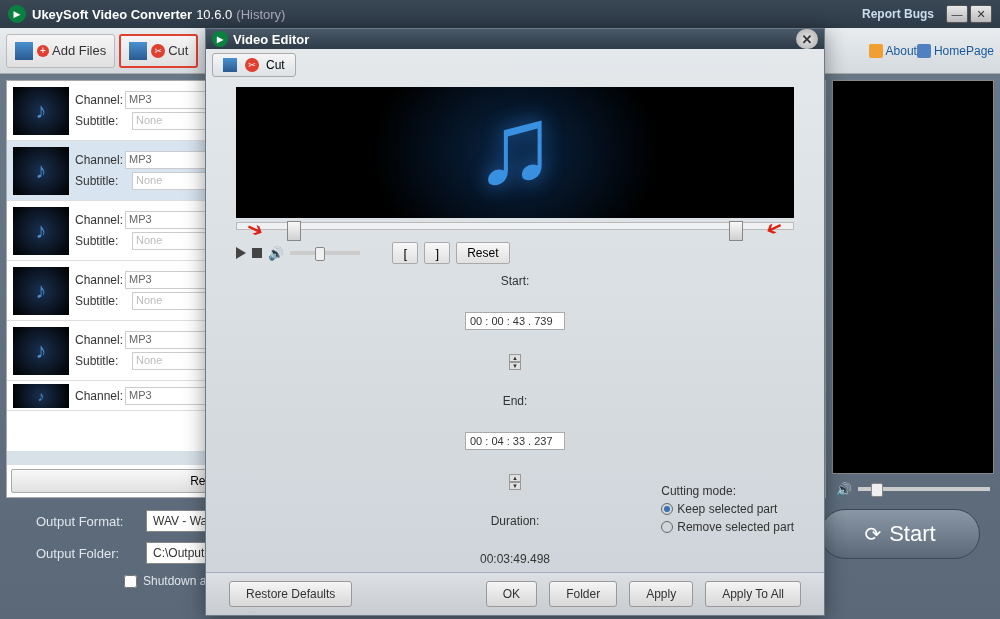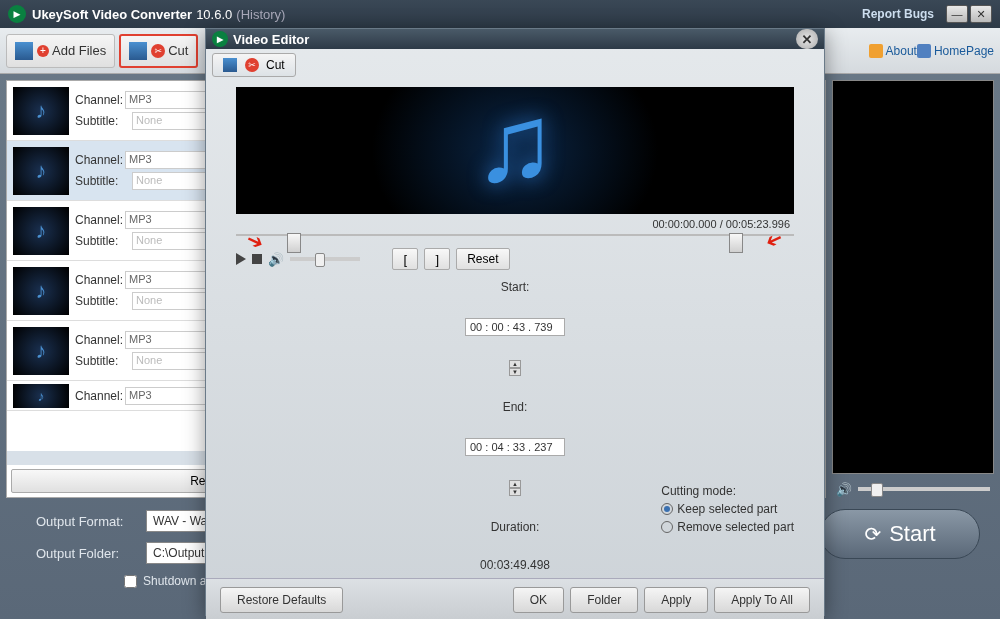--- a/index.html
+++ b/index.html
@@ -95,21 +95,21 @@
 .cutmode .hdr { margin-bottom: 4px; }
 .cutmode label { display: flex; align-items: center; gap: 4px; margin-bottom: 4px; cursor: pointer; }
 .radio { width: 12px; height: 12px; border: 1px solid #666; border-radius: 50%; display: inline-block; position: relative; }
 .radio.on::after { content:""; position:absolute; inset:2px; background:#3a70b0; border-radius:50%; }
 
 .time-row { display: flex; align-items: center; gap: 24px; padding: 6px 30px; font-size: 12px; color: #333; flex-direction: column; }
 .time-input { width: 100px; background:#fff; border:1px solid #aaa; padding:2px 4px; font-size:11px; }
 .spinner { display:inline-flex; flex-direction:column; }
 .spin { width:12px; height:8px; background:#e0e0e0; border:1px solid #999; font-size:6px; line-height:6px; text-align:center; cursor:pointer; }
 
-.dialog-footer { margin-top: auto; padding: 8px 14px; display: flex; gap: 6px; align-items: flex-start; border-top: 1px solid #aab; background: linear-gradient(#dce0e4,#c8ccd0); }
+.dialog-footer { margin-top: auto; padding: 8px 23px; display: flex; gap: 12px; align-items: flex-start; border-top: 1px solid #aab; background: linear-gradient(#dce0e4,#c8ccd0); }
 .dlg-btn { padding: 5px 16px; font-size: 12px; background: linear-gradient(#f5f5f5,#d8d8d8); border: 1px solid #999; border-radius: 3px; cursor: pointer; color: #333; }
 .dialog-footer .spacer { flex: 1; }
 </style>
 </head>
 <body>
 
 <div class="main-window">
   <div class="titlebar">
     <span class="logo"></span>
     <span class="title">UkeySoft Video Converter</span>
@@ -271,21 +271,20 @@
       <span class="film-icon" style="width:14px;height:14px"></span>
       <span class="scissors-badge">✂</span>
       <span>Cut</span>
     </div>
   </div>
 
   <div class="editor-preview">
     <span class="note-icon">♫</span>
   </div>
 
-  <div class="time-display">00:00:00.000 / 00:05:23.996</div>
 
   <div class="trim-bar">
     <span class="red-arrow l">➔</span>
     <div class="trim-handle left"></div>
     <div class="trim-handle right"></div>
     <span class="red-arrow r">➔</span>
   </div>
 
   <div class="controls-row">
     <div class="play-ico"></div>

